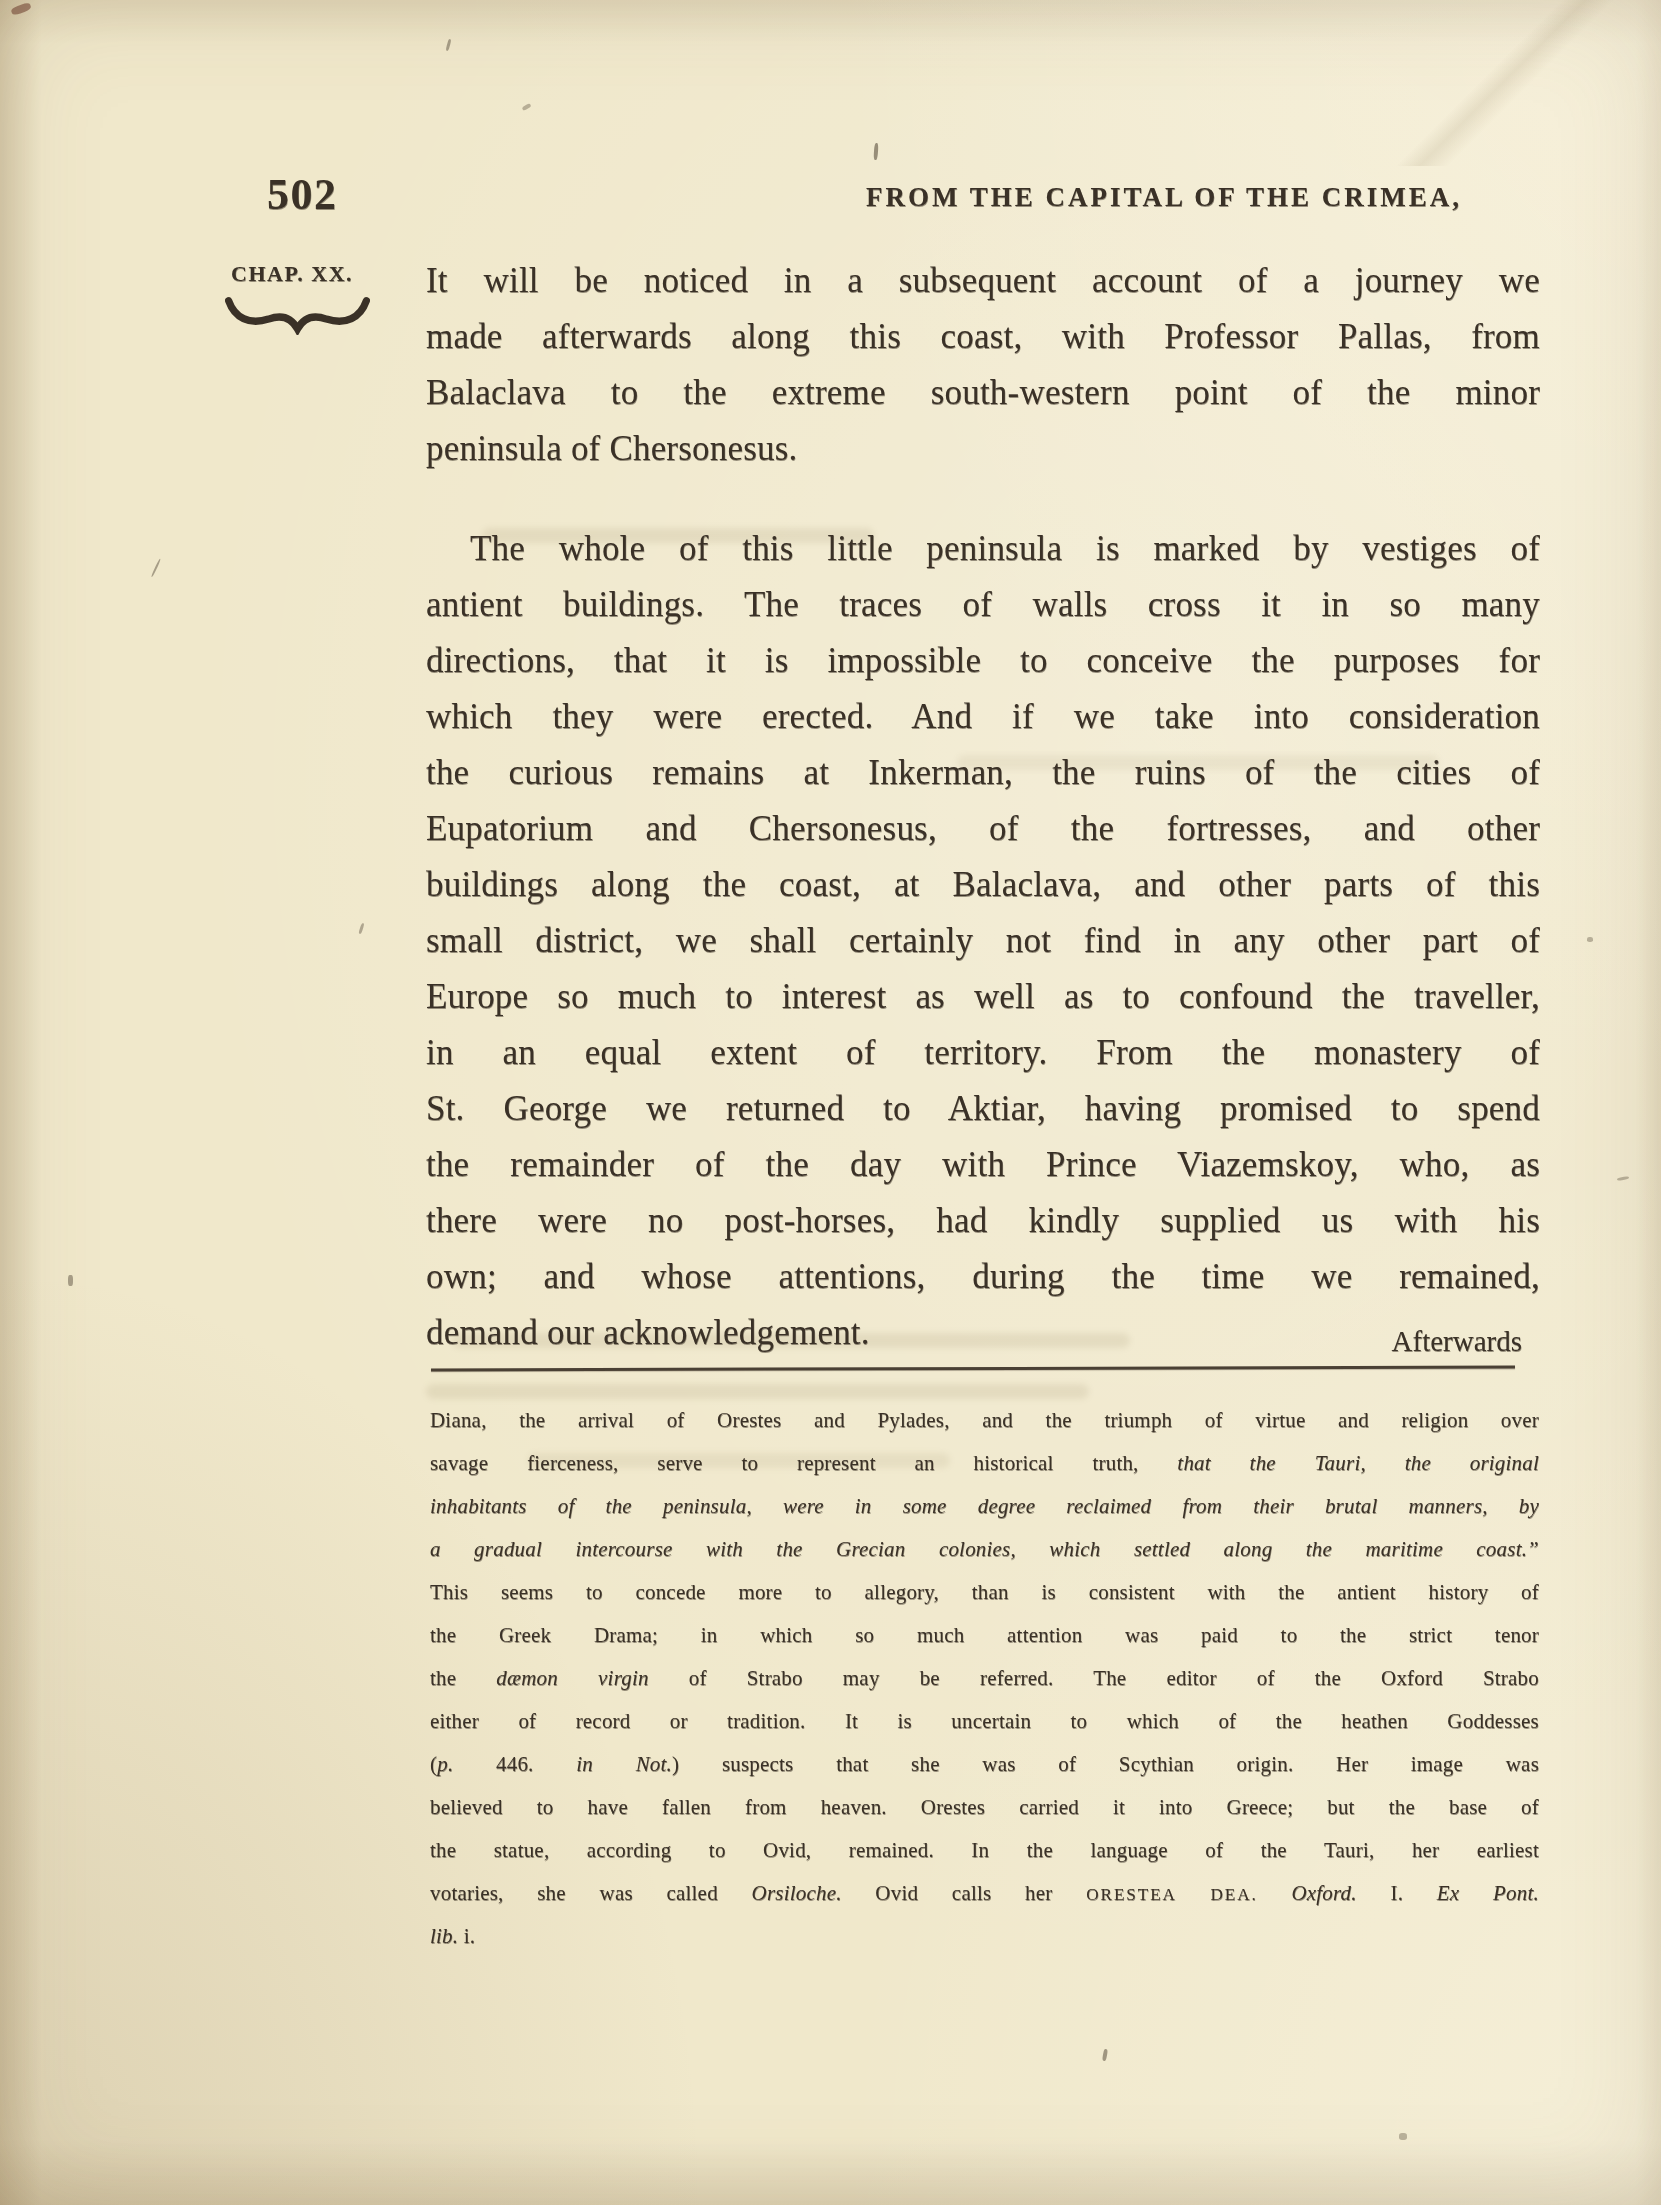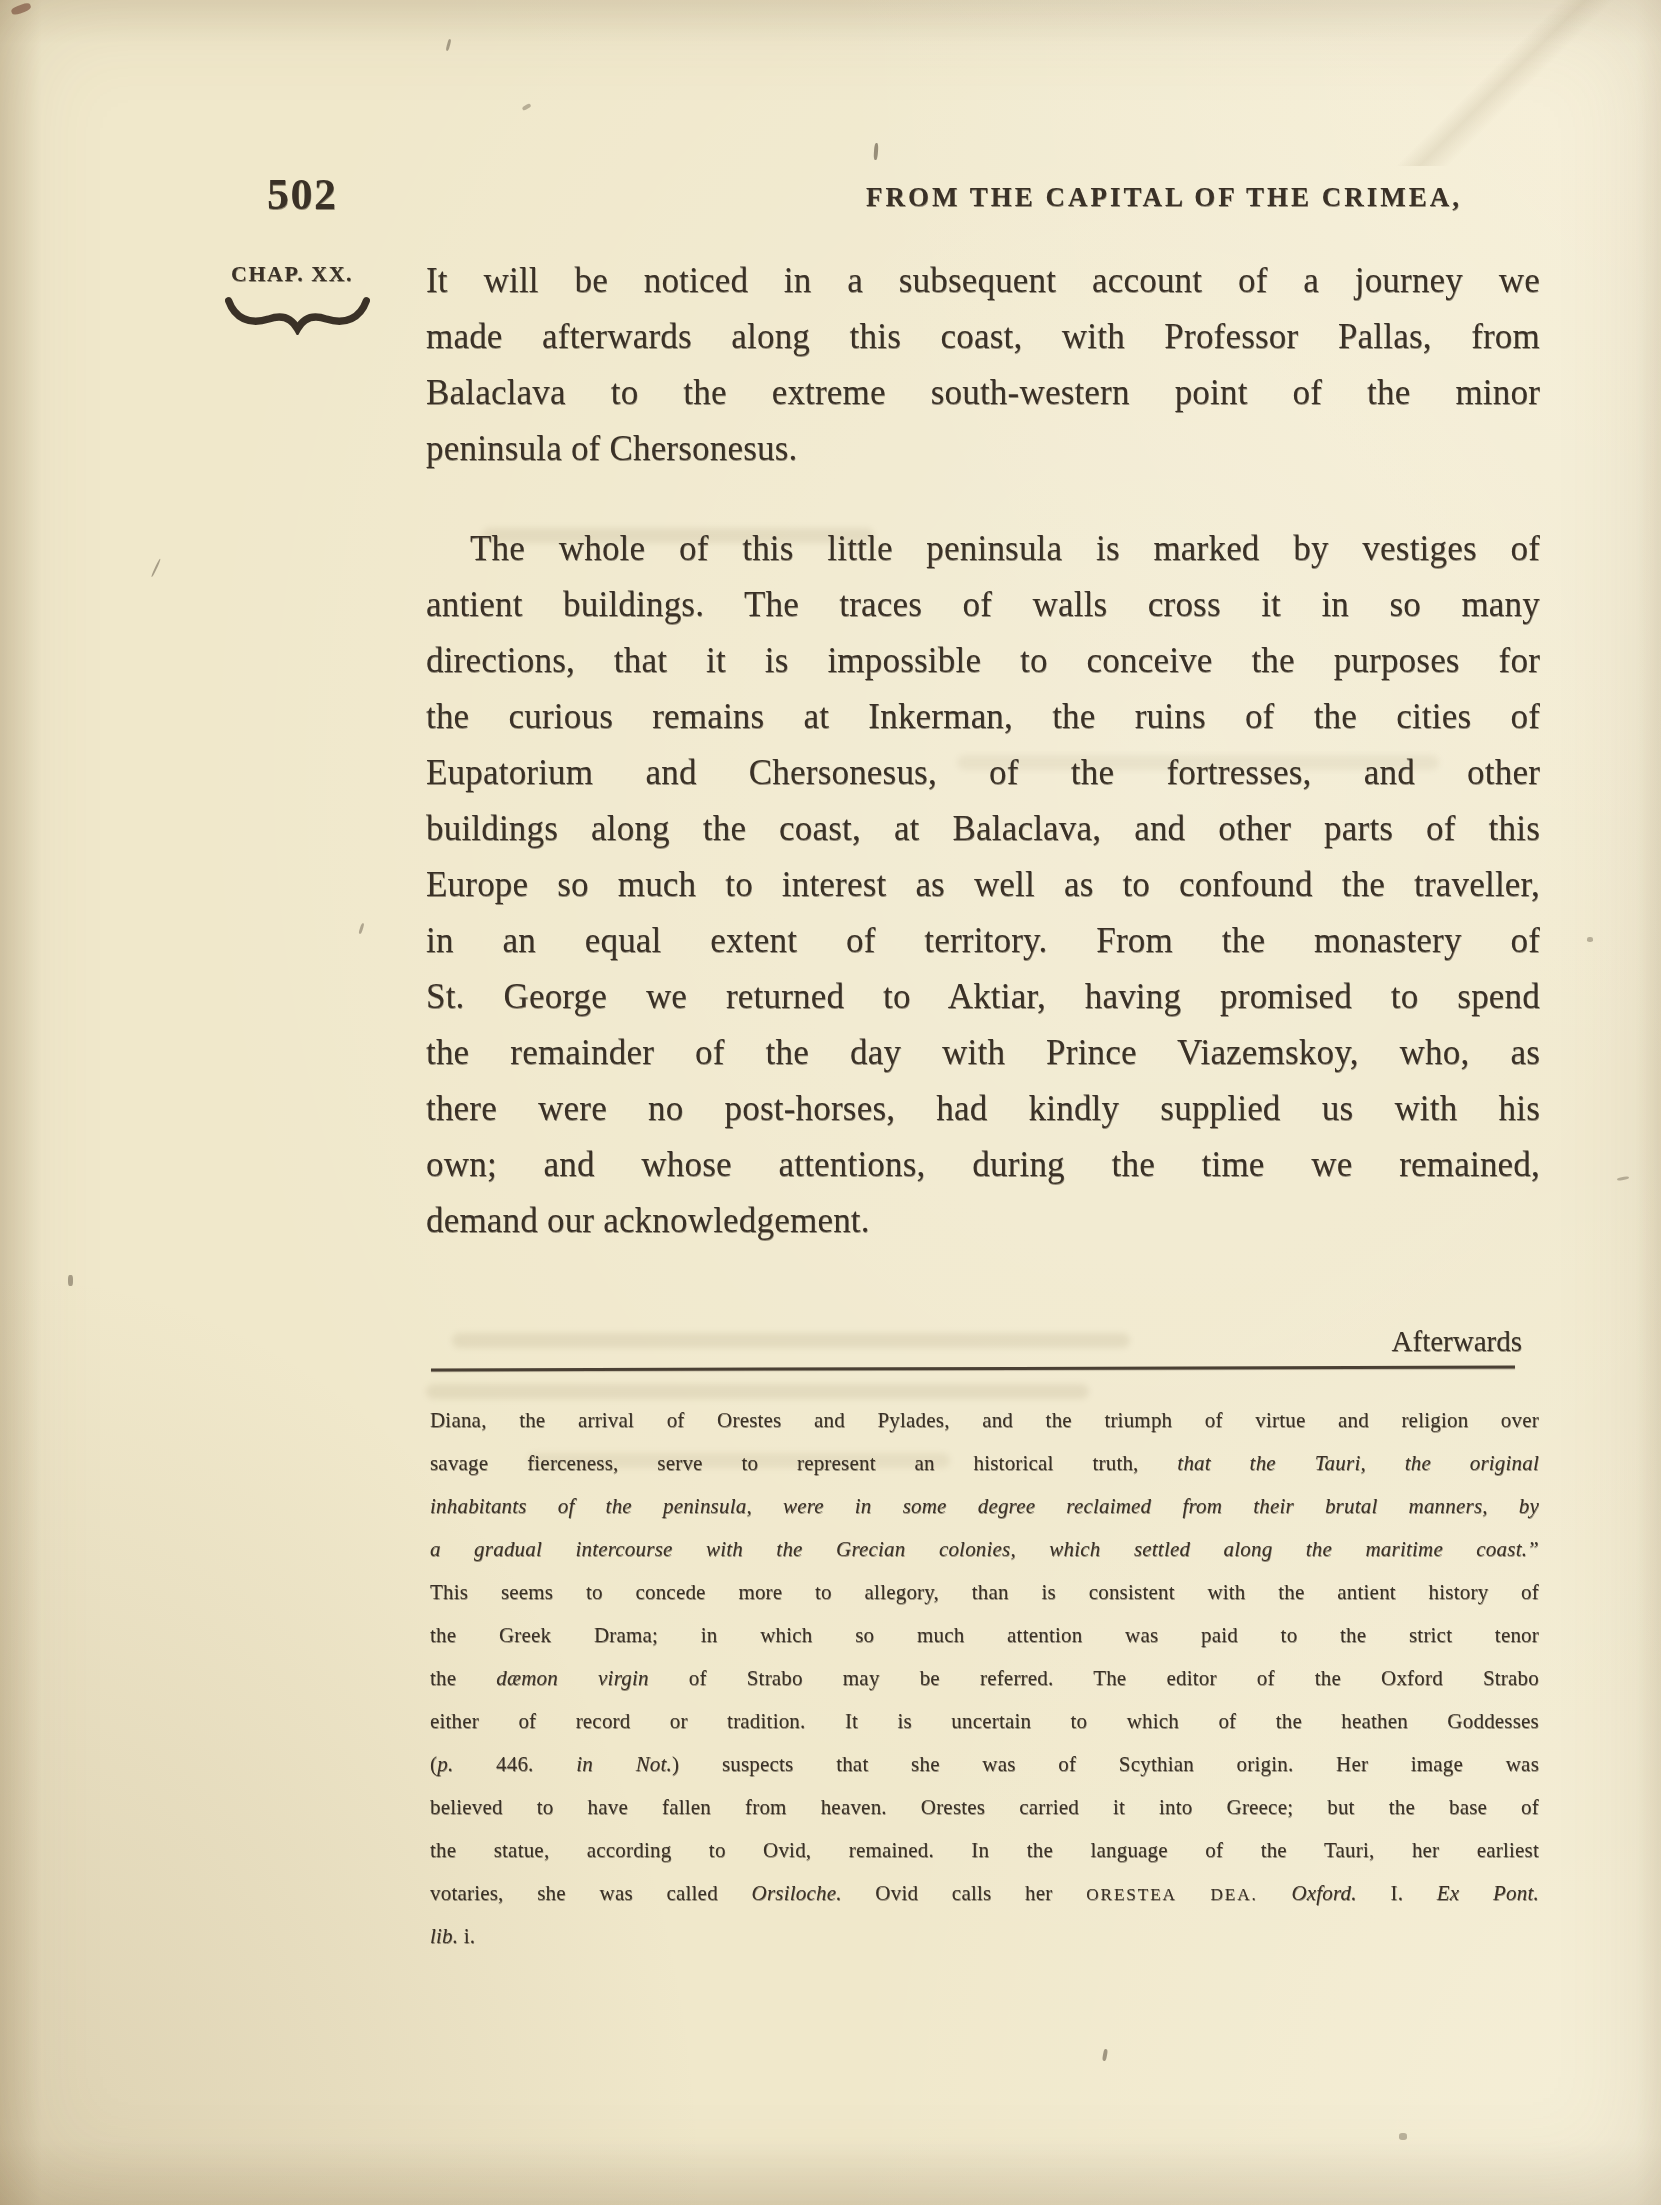--- a/index.html
+++ b/index.html
@@ -110,23 +110,25 @@
   </svg>
 
   <div class="body-block ink">
       <div class="line j"><span class="s-r">It will be noticed in a subsequent account of a journey we</span></div>
       <div class="line j"><span class="s-r">made afterwards along this coast, with Professor Pallas, from</span></div>
       <div class="line j"><span class="s-r">Balaclava to the extreme south-western point of the minor</span></div>
       <div class="line"><span class="s-r">peninsula of Chersonesus.</span></div>
       <div class="line j ind"><span class="s-r">The whole of this little peninsula is marked by vestiges of</span></div>
       <div class="line j"><span class="s-r">antient buildings.  The traces of walls cross it in so many</span></div>
       <div class="line j"><span class="s-r">directions, that it is impossible to conceive the purposes for</span></div>
+      <div class="line j"><span class="s-r">which they were erected.  And if we take into consideration</span></div>
       <div class="line j"><span class="s-r">the curious remains at Inkerman, the ruins of the cities of</span></div>
       <div class="line j"><span class="s-r">Eupatorium and Chersonesus, of the fortresses, and other</span></div>
       <div class="line j"><span class="s-r">buildings along the coast, at Balaclava, and other parts of this</span></div>
+      <div class="line j"><span class="s-r">small district, we shall certainly not find in any other part of</span></div>
       <div class="line j"><span class="s-r">Europe so much to interest as well as to confound the traveller,</span></div>
       <div class="line j"><span class="s-r">in an equal extent of territory.  From the monastery of</span></div>
       <div class="line j"><span class="s-r">St. George we returned to Aktiar, having promised to spend</span></div>
       <div class="line j"><span class="s-r">the remainder of the day with Prince Viazemskoy, who, as</span></div>
       <div class="line j"><span class="s-r">there were no post-horses, had kindly supplied us with his</span></div>
       <div class="line j"><span class="s-r">own; and whose attentions, during the time we remained,</span></div>
       <div class="line"><span class="s-r">demand our acknowledgement.</span></div>
     </div>
 
   <div class="catchword ink">Afterwards</div>

